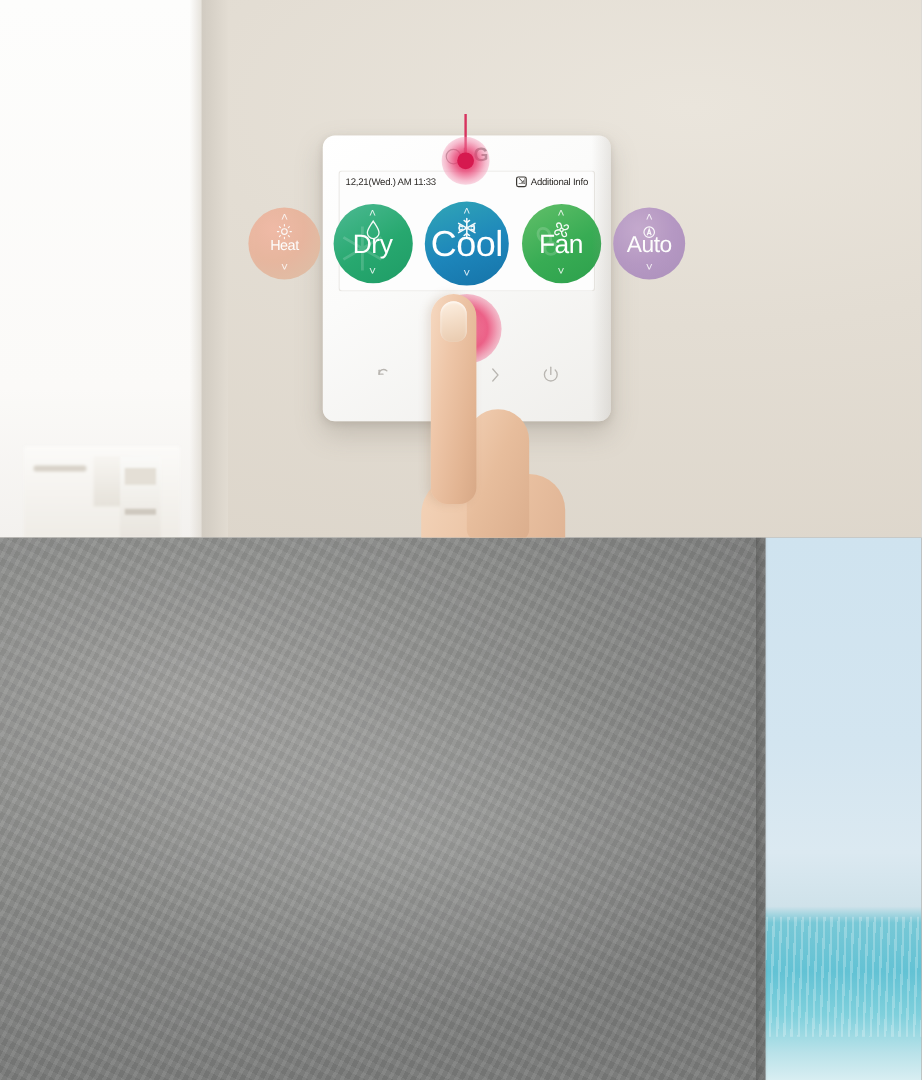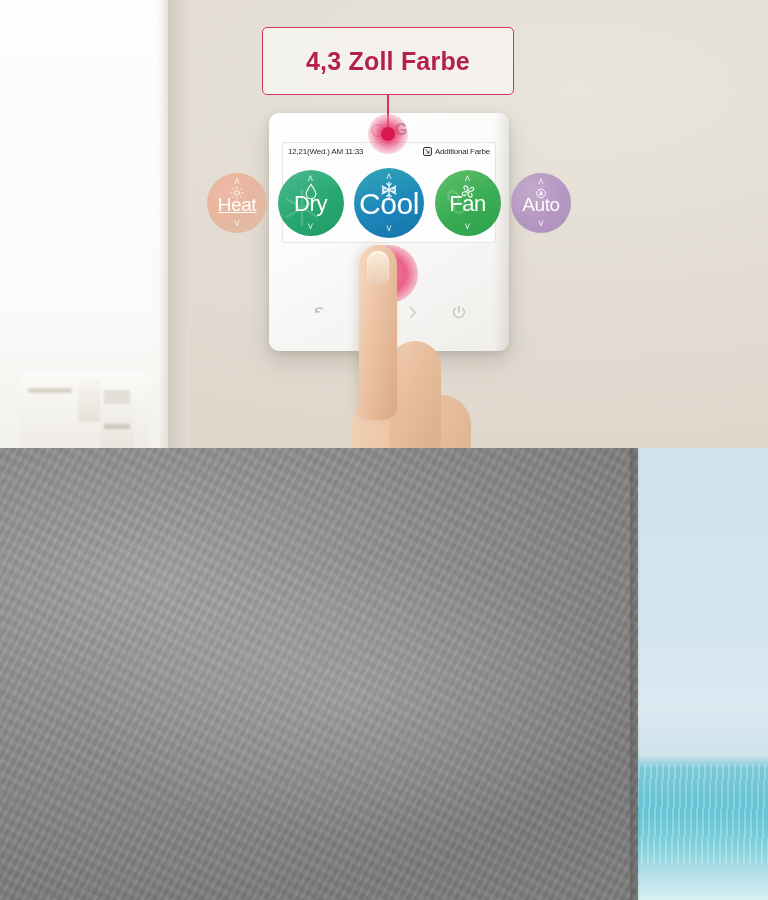--- a/index.html
+++ b/index.html
@@ -118,21 +118,21 @@
     position:absolute; top:13px; left:50%; transform:translateX(-50%);
     z-index:2; opacity:.95;
   }
   .mode-circle .chev{
     position:absolute; left:50%; transform:translateX(-50%);
     font-size:10px; color:rgba(255,255,255,.85); line-height:1;
   }
   .mode-circle .chev.up{ top:4px; }
   .mode-circle .chev.dn{ bottom:4px; }
   .m-heat{ background:radial-gradient(circle at 35% 30%, #f0b9a4 0%, #e8b49c 45%, #dcc0a6 100%); width:60px;height:60px; opacity:.95;}
-  .m-heat .mlabel{ font-size:19px;text-decoration:underline; }
+  .m-heat .mlabel{ font-size:12px; }
   .m-dry{ background:linear-gradient(150deg,#4dba93 0%,#27a86f 55%,#1f9c66 100%); }
   .m-cool{ background:linear-gradient(160deg,#31a6b6 0%,#1d86bb 55%,#1673a8 100%); width:70px;height:70px;}
   .m-cool .mlabel{ font-size:30px; }
   .m-fan{ background:linear-gradient(150deg,#63c06a 0%,#38ac54 55%,#2da04c 100%); }
   .m-auto{ background:radial-gradient(circle at 35% 30%, #c3a7cd 0%,#b395c2 50%,#a98cb9 100%); width:60px;height:60px; opacity:.95;}
   .m-auto .mlabel{ font-size:19px; }
   .mode-circle .bigghost{
     position:absolute; left:4px; bottom:4px; opacity:.16; z-index:1;
   }
 
@@ -265,21 +265,21 @@
     <div class="lg-logo">
       <span class="lg-circle"></span>
       <span>LG</span>
     </div>
 
     <div class="screen43">
       <div class="status43">
         <span class="st-left">12,21(Wed.)  AM 11:33</span>
         <span class="st-right">
           <span class="ai-icon">⇲</span>
-          <span>Additional Farbe</span>
+          <span>Additional Info</span>
         </span>
       </div>
 
       <div class="modes43">
 
         <div class="mode-circle m-heat">
           <span class="chev up">˄</span>
           <span class="glyph">
             <svg width="14" height="14" viewBox="0 0 24 24" fill="none" stroke="#fff" stroke-width="1.6" stroke-linecap="round">
               <circle cx="12" cy="12" r="4"></circle>
@@ -387,23 +387,20 @@
 
   <div class="finger-top">
     <div class="f-hand"></div>
     <div class="f-knuckle"></div>
     <div class="f-index"></div>
     <div class="f-nail"></div>
   </div>
 
   <div class="cline1"></div>
   <div class="cdot1"></div>
-  <div class="callout1">
-    <span class="ctext">4,3 Zoll Farbe</span>
-  </div>
 </div>
 
 <div class="panel-bot">
   <div class="concrete"></div>
   <div class="seaview"></div>
   <div class="sea-edge"></div>
 
 </div>
 
 </body></html>

